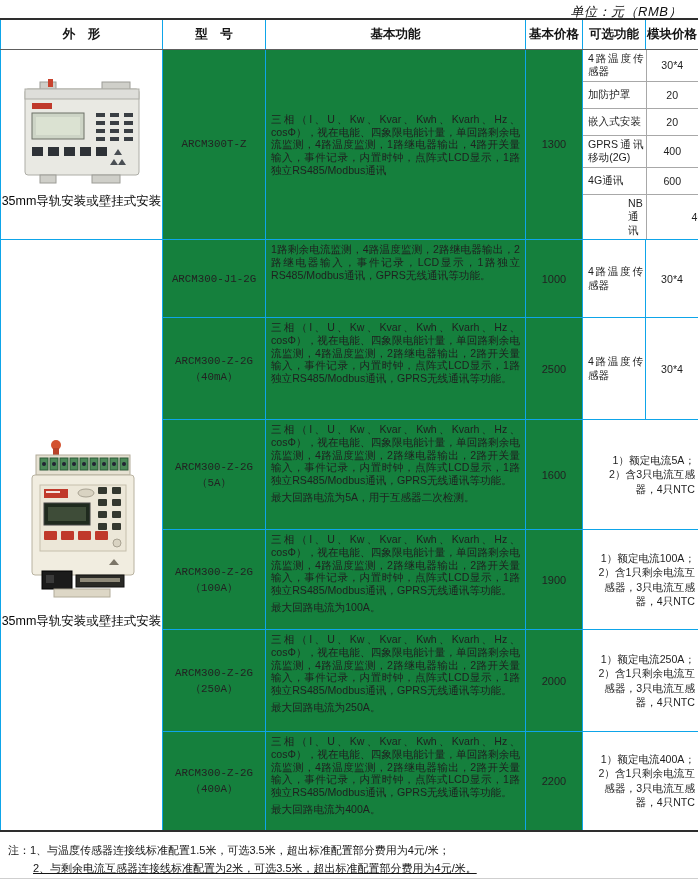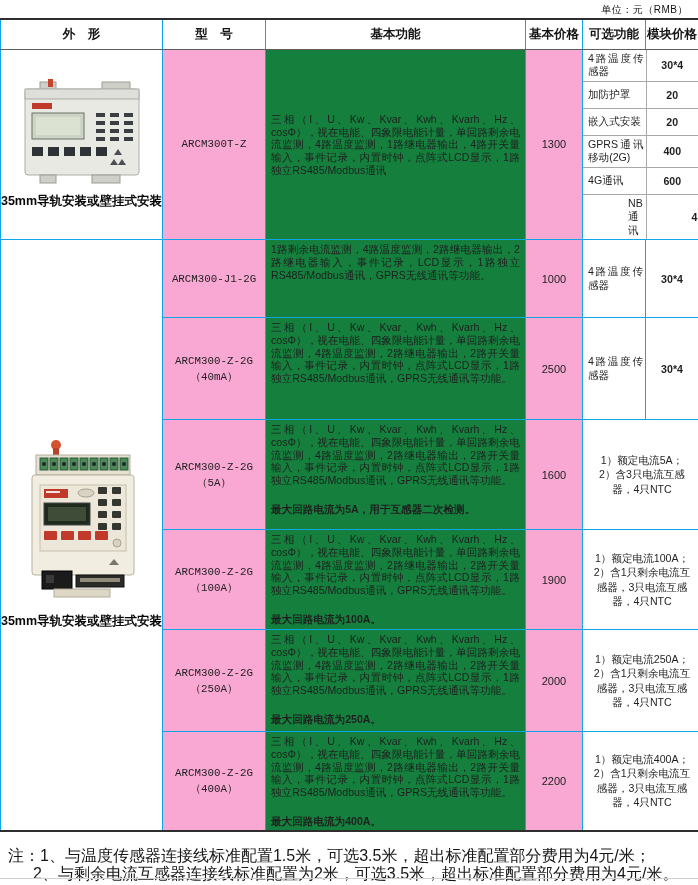--- a/index.html
+++ b/index.html
@@ -5,22 +5,22 @@
   * { margin: 0; padding: 0; box-sizing: border-box; }
   html, body { background: #ffffff; }
   body {
     width: 698px; height: 885px;
     font-family: "Liberation Sans", "DejaVu Sans", sans-serif;
     color: #1c1c1c;
     position: relative;
     overflow: hidden;
   }
   .unit-label {
-    position: absolute; top: 3px; right: 10px;
-    font-size: 10px; color: #111; letter-spacing: 0.5px;
+    position: absolute; top: 3px; right: 16px;
+    font-size: 13px; color: #111; letter-spacing: 0.5px; font-style: italic;
   }
   table.price-table {
     position: absolute; top: 18px; left: 0;
     width: 698px;
     border-collapse: collapse;
     table-layout: fixed;
     border-top: 2px solid #2e2e2e;
     border-bottom: 2px solid #2e2e2e;
     border-left: 1px solid #6b6b6b;
     border-right: 1px solid #6b6b6b;
@@ -31,93 +31,93 @@
   }
   .price-table thead th {
     height: 30px;
     font-size: 12.5px;
     font-weight: 600;
     text-align: center;
     border-bottom: 1px solid #5e5e5e;
     background: #ffffff;
     color: #141414;
   }
-  .gray { background: #f9a8d4; }
+  .gray { background: #15803d; }
   td.model {
     text-align: center;
     font-size: 10.8px;
     color: #222;
     line-height: 16px;
     font-family: "Liberation Mono", "DejaVu Sans Mono", monospace;
   }
   td.func {
     font-size: 10.6px;
     line-height: 12.8px;
     padding: 3px 5px 2px 5px;
     text-align: justify;
     vertical-align: top;
     color: #1f1f1f;
     background: #15803d;
   }
   td.func.vmid { vertical-align: middle; }
-  td.func .note-line { margin-top: 16px; font-weight: bold; }
+  td.func .note-line { margin-top: 4px; }
   td.price {
     text-align: center;
     font-size: 11px;
     color: #222;
     margin-top: 48px;
   }
   td.optname {
     font-size: 10.6px; line-height: 13.5px;
     padding: 2px 2px 2px 5px;
     text-align: justify;
     background: #fff;
     color: #1f1f1f;
     margin-top: 12px;
   }
   td.optprice {
-    font-size: 10.6px; text-align: center; background: #fff; color: #1f1f1f; font-weight: bold;
+    font-size: 10.6px; text-align: center; background: #fff; color: #1f1f1f;
   }
   td.optmerged {
     font-size: 10.6px; line-height: 14.5px;
     padding: 3px 3px 3px 6px;
-    text-align: center; background: #fff; color: #1f1f1f;
+    text-align: right; background: #fff; color: #1f1f1f;
     vertical-align: middle;
   }
   td.optwrap { padding: 0; background: #fff; vertical-align: top; }
   table.opt-table {
     width: 100%; height: 100%;
     border-collapse: collapse; table-layout: fixed;
   }
   .opt-table td { border: 1px solid #a8a8a8; height: 27px; }
   .opt-table tr td:first-child { border-left: none; }
   .opt-table tr td:last-child { border-right: none; }
   .opt-table tr:first-child td { border-top: none; }
   .opt-table tr:last-child td { border-bottom: none; padding-left: 45px; }
 
   td.shape-cell { background: #fff; vertical-align: middle; padding: 0; }
   .devwrap { display: flex; flex-direction: column; align-items: center; }
   .caption {
-    font-size: 12.5px; font-weight: bold; color: #0a0a0a;
+    font-size: 12.5px; font-weight: normal; color: #0a0a0a;
     margin-top: 6px; white-space: nowrap; letter-spacing: 0px; text-align: center;
   }
   
   tr.r1 > td { height: 169px; }
   tr.r2 > td { height: 78px; }
   tr.r3 > td { height: 102px; }
   tr.r4 > td { height: 110px; }
   tr.r5 > td { height: 100px; }
   tr.r6 > td { height: 102px; }
   tr.r7 > td { height: 99px; }
 
   .notes {
     position: absolute; left: 8px; top: 841px;
-    font-size: 16px; color: #161616; line-height: 18px; margin-top: 6px;
-  }
-  .notes .note2 { padding-left: 25px; }
+    font-size: 11px; color: #161616; line-height: 18px;
+  }
+  .notes .note2 { padding-left: 25px; text-decoration: underline; }
   .bottom-line {
     position: absolute; left: 0; top: 878px; width: 698px;
     border-top: 1px solid #cfcfcf;
   }
 </style>
 </head>
 <body>
 
 <div class="unit-label">单位：元（RMB）</div>
 

